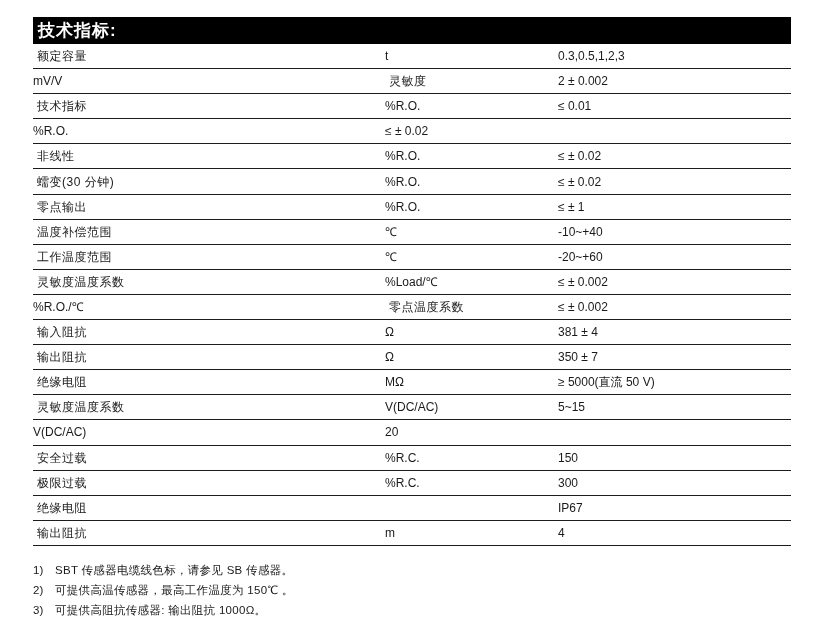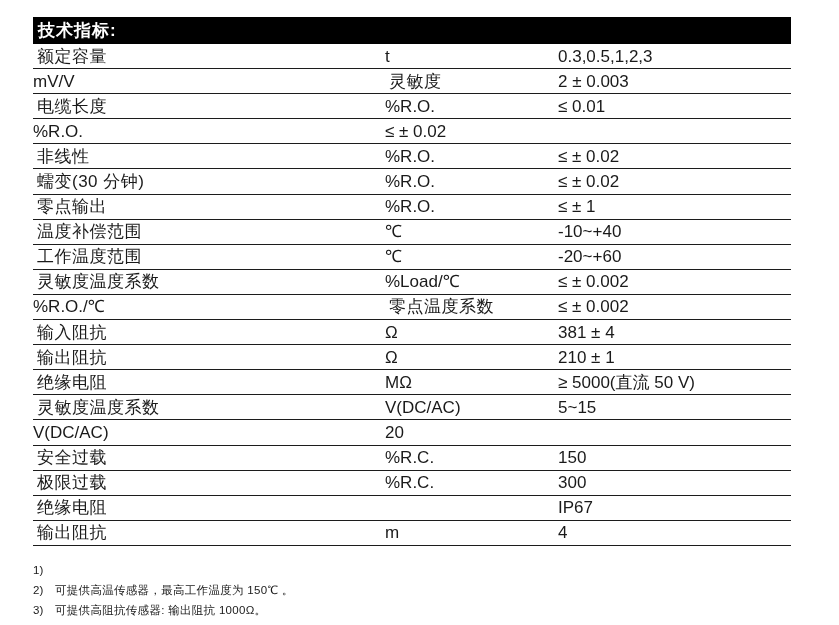--- a/index.html
+++ b/index.html
@@ -46,21 +46,21 @@
     left: 33px;
     top: 44px;
     width: 758px;
   }
   .spec-row {
     display: grid;
     grid-template-columns: 352px 173px 1fr;
     height: 24.1px;
     align-items: center;
     border-bottom: 1.5px solid #1c1c1c;
-    font-size: 17px;
+    font-size: 12px;
     line-height: 1;
   }
   .cell { white-space: nowrap; overflow: visible; }
   .cell-param { padding-left: 4px; letter-spacing: 0.5px; }
   .cell-unit  { }
   .cell-value { }
   .footnotes {
     position: absolute;
     left: 33px;
     top: 560px;
@@ -90,24 +90,24 @@
 
   <div class="spec-table" id="spec-table-body">
       <div class="spec-row">
         <div class="cell cell-param">额定容量</div>
         <div class="cell cell-unit">t</div>
         <div class="cell cell-value">0.3,0.5,1,2,3</div>
       </div>
       <div class="spec-row">
         <div class="cell cell-unit">mV/V</div>
         <div class="cell cell-param">灵敏度</div>
-        <div class="cell cell-value">2 ± 0.003</div>
-      </div>
-      <div class="spec-row">
-        <div class="cell cell-param">电缆长度</div>
+        <div class="cell cell-value">2 ± 0.002</div>
+      </div>
+      <div class="spec-row">
+        <div class="cell cell-param">技术指标</div>
         <div class="cell cell-unit">%R.O.</div>
         <div class="cell cell-value">≤ 0.01</div>
       </div>
       <div class="spec-row">
         <div class="cell cell-unit">%R.O.</div>
         <div class="cell cell-value">≤ ± 0.02</div>
       </div>
       <div class="spec-row">
         <div class="cell cell-param">非线性</div>
         <div class="cell cell-unit">%R.O.</div>
@@ -144,21 +144,21 @@
         <div class="cell cell-value">≤ ± 0.002</div>
       </div>
       <div class="spec-row">
         <div class="cell cell-param">输入阻抗</div>
         <div class="cell cell-unit">Ω</div>
         <div class="cell cell-value">381 ± 4</div>
       </div>
       <div class="spec-row">
         <div class="cell cell-param">输出阻抗</div>
         <div class="cell cell-unit">Ω</div>
-        <div class="cell cell-value">210 ± 1</div>
+        <div class="cell cell-value">350 ± 7</div>
       </div>
       <div class="spec-row">
         <div class="cell cell-param">绝缘电阻</div>
         <div class="cell cell-unit">MΩ</div>
         <div class="cell cell-value">≥ 5000(直流 50 V)</div>
       </div>
       <div class="spec-row">
         <div class="cell cell-param">灵敏度温度系数</div>
         <div class="cell cell-unit">V(DC/AC)</div>
         <div class="cell cell-value">5~15</div>
@@ -185,20 +185,21 @@
       <div class="spec-row">
         <div class="cell cell-param">输出阻抗</div>
         <div class="cell cell-unit">m</div>
         <div class="cell cell-value">4</div>
       </div>
     </div>
 
   <div class="footnotes" id="footnotes">
       <div class="footnote">
         <span class="footnote-number">1)</span>
+        <span class="footnote-text">SBT 传感器电缆线色标，请参见 SB 传感器。</span>
       </div>
       <div class="footnote">
         <span class="footnote-number">2)</span>
         <span class="footnote-text">可提供高温传感器，最高工作温度为 150℃ 。</span>
       </div>
       <div class="footnote">
         <span class="footnote-number">3)</span>
         <span class="footnote-text">可提供高阻抗传感器: 输出阻抗 1000Ω。</span>
       </div>
     </div>

